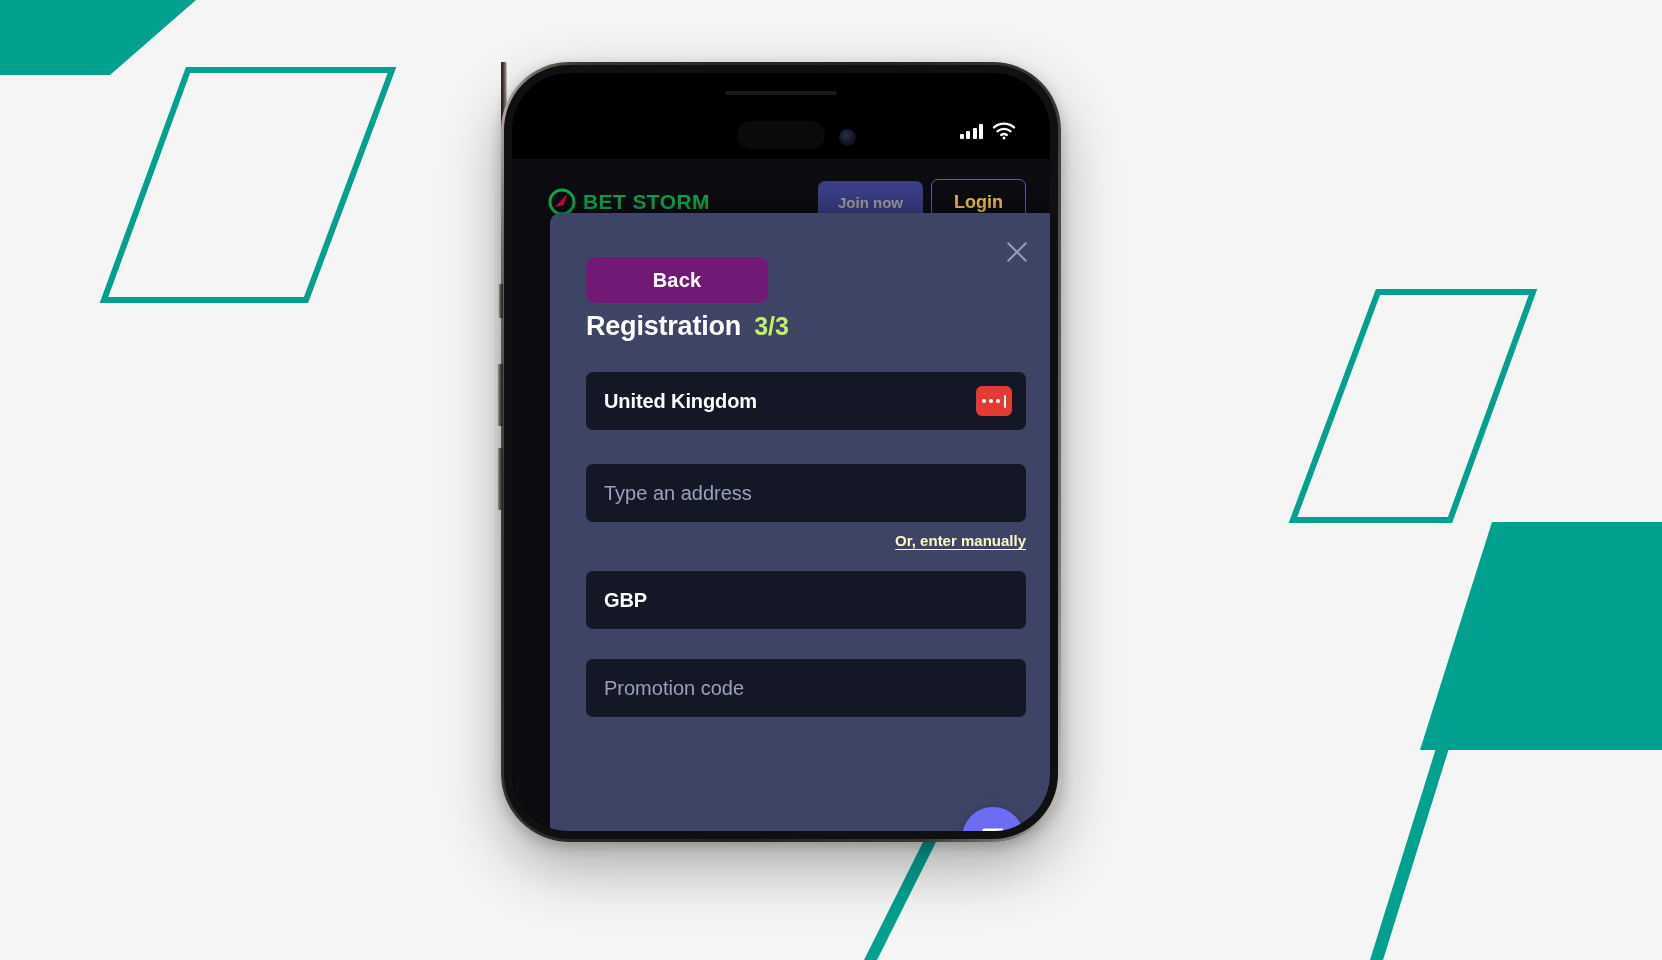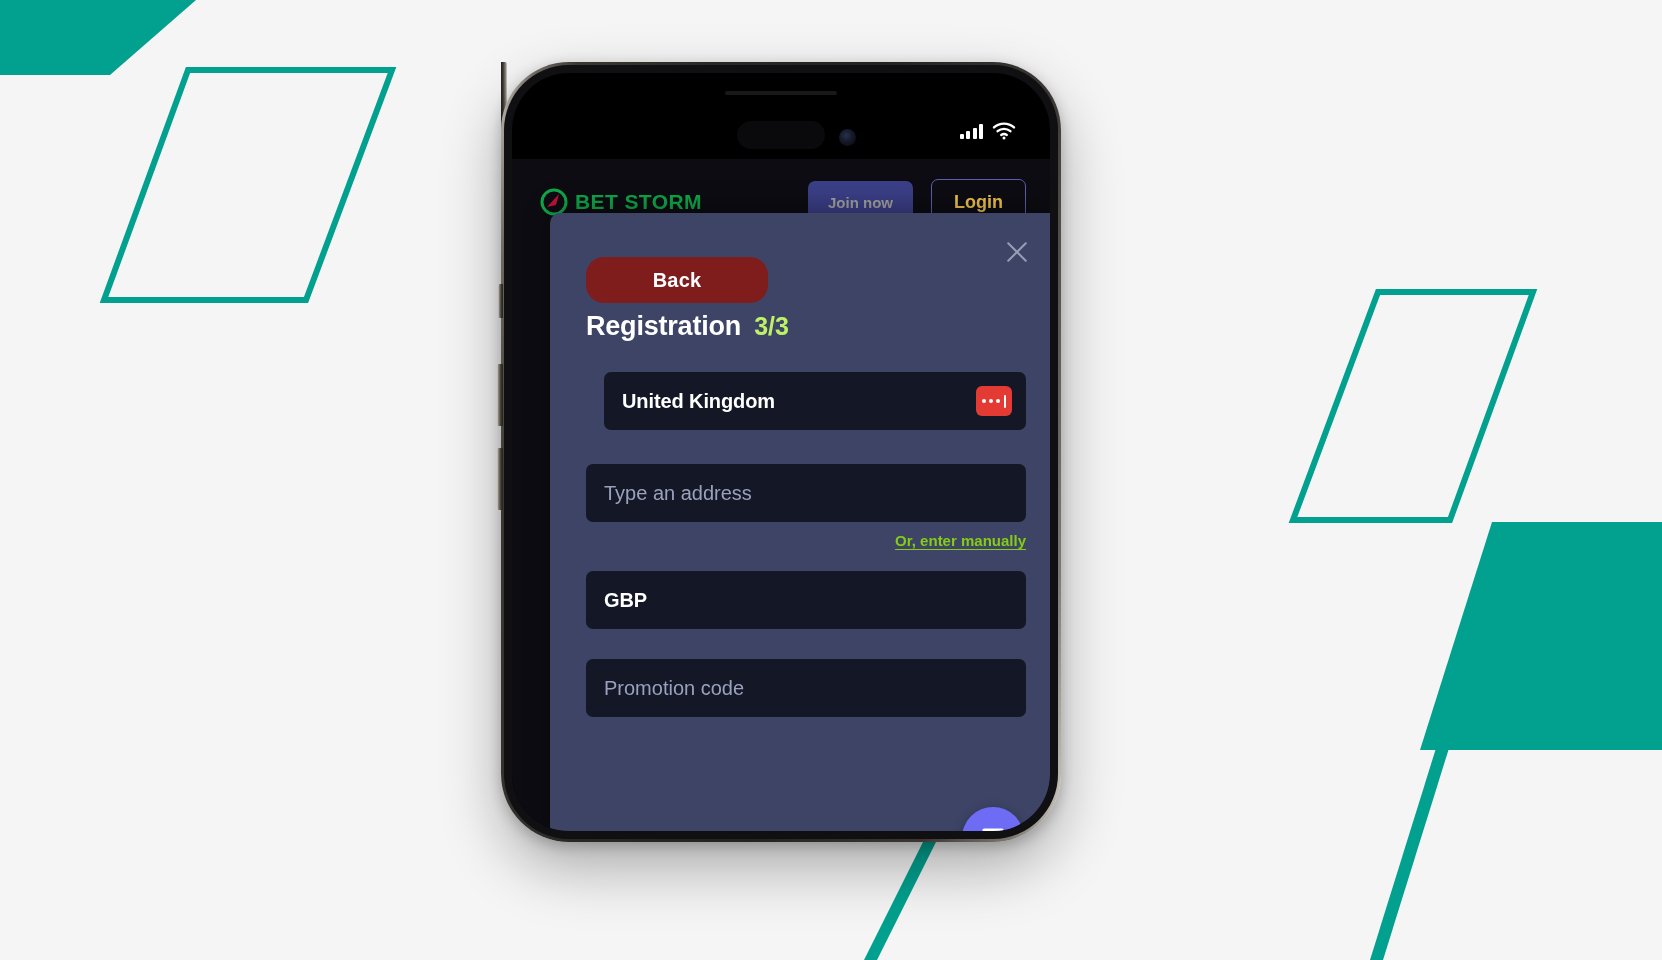--- a/index.html
+++ b/index.html
@@ -123,26 +123,26 @@
   .signal-bars i:nth-child(4) { height: 15px; }
 
   
   .site {
     position: absolute;
     left: 0; top: 86px; right: 0; bottom: 0;
     background: #0c0c12;
   }
   .site-header {
     position: absolute;
-    left: 4px; top: 0; right: 0;
+    left: 12px; top: 0; right: 0;
     height: 86px;
     display: flex;
     align-items: center;
     padding: 0 24px;
-    gap: 18px;
+    gap: 8px;
   }
   .logo-wrap { display: flex; align-items: center; gap: 7px; }
   .logo-text {
     color: #0fa84a;
     font-size: 21px;
     font-weight: 700;
     letter-spacing: .4px;
   }
   .hdr-spacer { flex: 1; }
   .btn-join {
@@ -185,24 +185,24 @@
     top: 24px;
     width: 30px;
     height: 30px;
     opacity: .62;
   }
 
   .btn-back {
     display: block;
     width: 182px;
     height: 46px;
-    background: #7f1d1d;
+    background: #701a75;
     color: #fff;
     border: none;
-    border-radius: 18px;
+    border-radius: 9px;
     font-size: 20px;
     font-weight: 700;
     font-family: inherit;
     letter-spacing: .2px;
     margin-top: 16px;
   }
 
   .reg-head {
     display: flex;
     align-items: baseline;
@@ -236,21 +236,21 @@
     color: #fff;
     font-size: 20px;
     font-weight: 700;
     letter-spacing: -.1px;
   }
   .field-placeholder {
     color: #9aa1bd;
     font-size: 20px;
     font-weight: 400;
   }
-  .field.has-badge { margin-bottom: 34px; margin-left: 18px; }
+  .field.has-badge { margin-bottom: 34px; }
 
   .flag-badge {
     position: absolute;
     right: 14px;
     top: 50%;
     transform: translateY(-50%);
     width: 36px;
     height: 30px;
     border-radius: 6px;
     background: #e33b34;
@@ -268,21 +268,21 @@
   .flag-badge .bar {
     width: 2.5px; height: 13px;
     border-radius: 1px;
     background: #fff;
     margin-left: 1px;
   }
 
   .manual-link {
     display: block;
     text-align: right;
-    color: #84cc16;
+    color: #fef9c3;
     font-size: 15px;
     font-weight: 700;
     text-decoration: underline;
     text-underline-offset: 3px;
     margin-top: -20px;
     margin-bottom: 22px;
   }
 
   .btn-submit {
     display: block;

